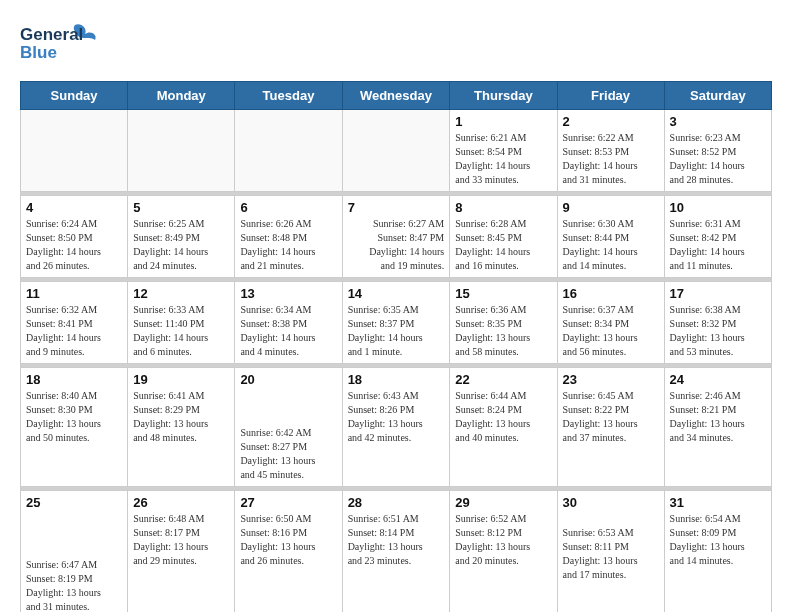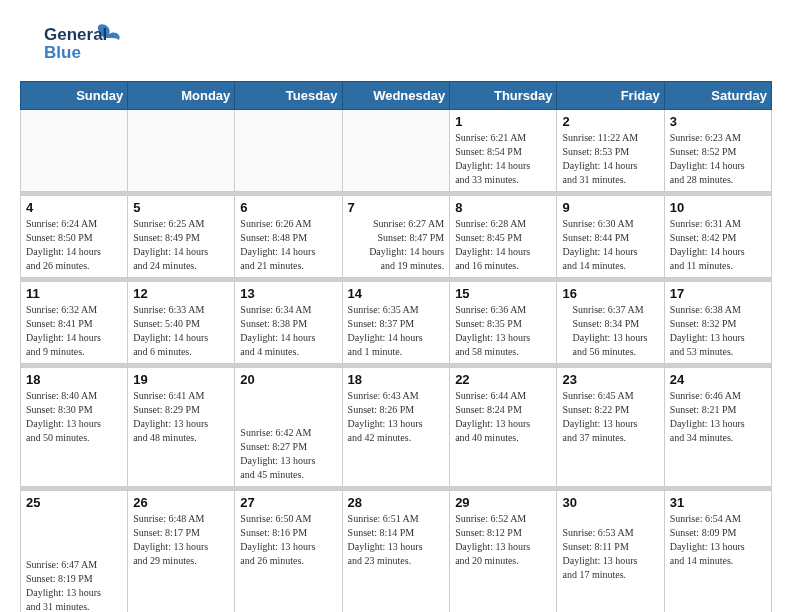--- a/index.html
+++ b/index.html
@@ -8,21 +8,20 @@
       background: #fff;
       width: 792px;
       min-height: 612px;
       padding: 20px;
     }
     .header {
       display: flex;
       justify-content: space-between;
       align-items: flex-start;
       margin-bottom: 16px;
-      margin-left: 24px;
     }
     .logo {
       display: flex;
       align-items: center;
       gap: 6px;
     }
     .title-area {
       text-align: right;
     }
     .month-title {
@@ -38,21 +37,21 @@
       width: 100%;
       border-collapse: collapse;
       border: 1px solid #ccc;
     }
     .calendar th {
       background: #2e6da4;
       color: #fff;
       font-size: 13px;
       font-weight: bold;
       padding: 6px 4px;
-      text-align: right;
+      text-align: center;
       border: 1px solid #1a5585;
     }
     .calendar td {
       vertical-align: top;
       border: 1px solid #ccc;
       padding: 4px 5px;
       width: 108px;
       min-height: 80px;
       font-size: 10px;
       color: #222;
@@ -111,21 +110,21 @@
         <td class="empty"></td>
         <td>
           <div class="day-number">1</div>
           <div class="day-info" style="white-space: pre-line;">Sunrise: 6:21 AM
 Sunset: 8:54 PM
 Daylight: 14 hours
 and 33 minutes.</div>
         </td>
         <td>
           <div class="day-number">2</div>
-          <div class="day-info" style="white-space: pre-line;">Sunrise: 11:22 AM
+          <div class="day-info" style="white-space: pre-line;">Sunrise: 6:22 AM
 Sunset: 8:53 PM
 Daylight: 14 hours
 and 31 minutes.</div>
         </td>
         <td>
           <div class="day-number">3</div>
           <div class="day-info" style="white-space: pre-line;">Sunrise: 6:23 AM
 Sunset: 8:52 PM
 Daylight: 14 hours
 and 28 minutes.</div>
@@ -192,21 +191,21 @@
         <td>
           <div class="day-number">11</div>
           <div class="day-info" style="white-space: pre-line;">Sunrise: 6:32 AM
 Sunset: 8:41 PM
 Daylight: 14 hours
 and 9 minutes.</div>
         </td>
         <td>
           <div class="day-number">12</div>
           <div class="day-info" style="white-space: pre-line;">Sunrise: 6:33 AM
-Sunset: 5:40 PM
+Sunset: 11:40 PM
 Daylight: 14 hours
 and 6 minutes.</div>
         </td>
         <td>
           <div class="day-number">13</div>
           <div class="day-info" style="white-space: pre-line;">Sunrise: 6:34 AM
 Sunset: 8:38 PM
 Daylight: 14 hours
 and 4 minutes.</div>
         </td>
@@ -219,21 +218,21 @@
         </td>
         <td>
           <div class="day-number">15</div>
           <div class="day-info" style="white-space: pre-line;">Sunrise: 6:36 AM
 Sunset: 8:35 PM
 Daylight: 13 hours
 and 58 minutes.</div>
         </td>
         <td>
           <div class="day-number">16</div>
-          <div class="day-info" style="white-space: pre-line; margin-left: 10px;">Sunrise: 6:37 AM
+          <div class="day-info" style="white-space: pre-line;">Sunrise: 6:37 AM
 Sunset: 8:34 PM
 Daylight: 13 hours
 and 56 minutes.</div>
         </td>
         <td>
           <div class="day-number">17</div>
           <div class="day-info" style="white-space: pre-line;">Sunrise: 6:38 AM
 Sunset: 8:32 PM
 Daylight: 13 hours
 and 53 minutes.</div>
@@ -280,21 +279,21 @@
         </td>
         <td>
           <div class="day-number">23</div>
           <div class="day-info" style="white-space: pre-line;">Sunrise: 6:45 AM
 Sunset: 8:22 PM
 Daylight: 13 hours
 and 37 minutes.</div>
         </td>
         <td>
           <div class="day-number">24</div>
-          <div class="day-info" style="white-space: pre-line;">Sunrise: 6:46 AM
+          <div class="day-info" style="white-space: pre-line;">Sunrise: 2:46 AM
 Sunset: 8:21 PM
 Daylight: 13 hours
 and 34 minutes.</div>
         </td>
       </tr>
       <tr>
         <td colspan="7" style="background: rgb(208, 208, 208); height: 4px; padding: 0px;"></td>
       </tr>
       <tr>
         <td>

